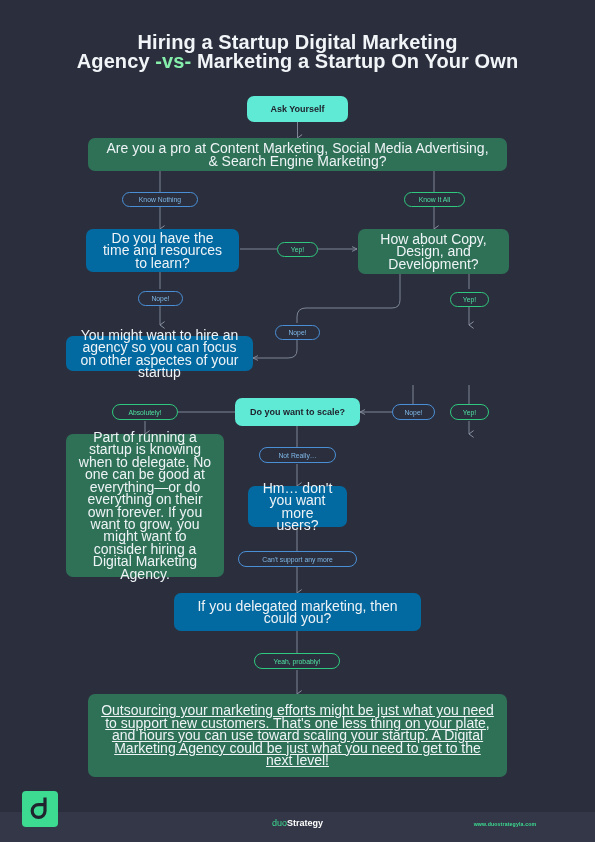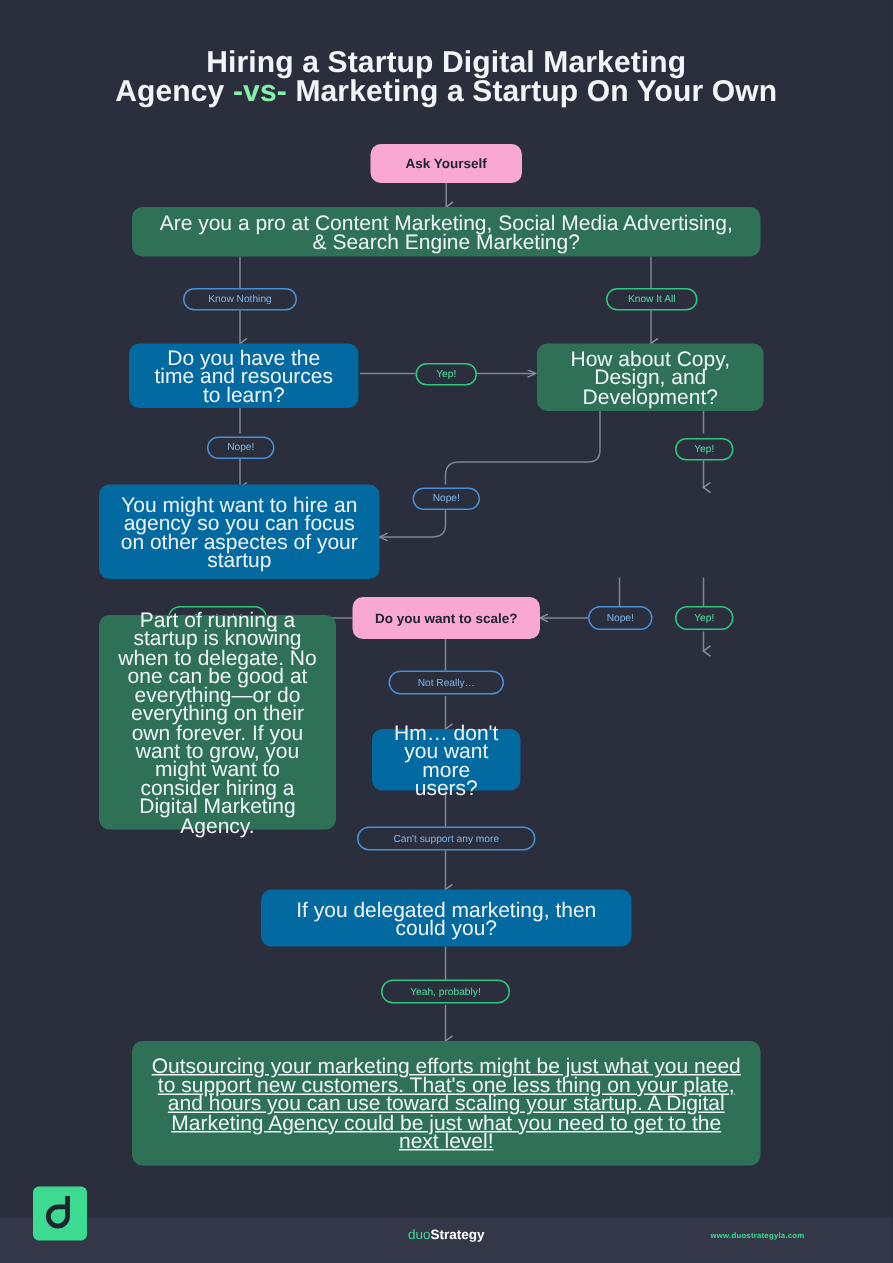--- a/index.html
+++ b/index.html
@@ -19,21 +19,21 @@
     text-align:center;font-size:20px;font-weight:bold;line-height:19px;
     letter-spacing:.1px;color:#f2f5f8;
   }
   .title .vs{color:#86efac;}
 
   .node{position:absolute;box-sizing:border-box;display:flex;align-items:center;justify-content:center;text-align:center;}
 
   .box{border-radius:7px;padding:9px 12px;font-size:14px;line-height:12.4px;color:#eef3f6;}
   .box.green{background:#2e7157;}
   .box.slate{background:#0369a1;}
-  .box.mint{background:#f9a8d4;color:#20242f;font-weight:bold;font-size:9px;}
+  .box.mint{background:#5eead4;color:#20242f;font-weight:bold;font-size:9px;}
 
   .pill{
     border-radius:999px;border:1px solid;background:#2b2f3d;
     padding:2px 9px;font-size:6.8px;line-height:9px;white-space:nowrap;
   }
   .pill.blue{border-color:#4a8fd6;color:#7fb7e8;}
   .pill.green{border-color:#2fc87e;color:#4fe1a1;}
 
   .logo{position:absolute;left:22px;top:791px;width:36px;height:36px;background:#3ddb92;border-radius:4px;}
   .logo svg{display:block;}
@@ -115,33 +115,33 @@
   <div class="node pill green" style="left:404px;top:192px;width:61px;height:15px;">Know It All</div>
 
   <div class="node box slate" style="left:86px;top:229px;width:153px;height:43px;">Do you have the time and resources to learn?</div>
   <div class="node box green" style="left:358px;top:229px;width:151px;height:45px;">How about Copy, Design, and Development?</div>
 
   <div class="node pill green" style="left:277px;top:242px;width:41px;height:15px;">Yep!</div>
 
   <div class="node pill blue" style="left:138px;top:291px;width:45px;height:15px;">Nope!</div>
   <div class="node pill green" style="left:450px;top:292px;width:39px;height:15px;">Yep!</div>
 
-  <div class="node box slate" style="left:66px;top:323px;width:187px;height:63px;">You might want to hire an agency so you can focus on other aspectes of your startup</div>
+  <div class="node box slate" style="left:66px;top:336px;width:187px;height:35px;">You might want to hire an agency so you can focus on other aspectes of your startup</div>
 
   <div class="node pill blue" style="left:275px;top:325px;width:45px;height:15px;">Nope!</div>
 
 
   <div class="node pill green" style="left:112px;top:404px;width:66px;height:16px;">Absolutely!</div>
 
   <div class="node box mint" style="left:235px;top:398px;width:125px;height:28px;">Do you want to scale?</div>
 
   <div class="node pill blue" style="left:392px;top:404px;width:43px;height:16px;">Nope!</div>
   <div class="node pill green" style="left:450px;top:404px;width:39px;height:16px;">Yep!</div>
 
-  <div class="node box green" style="left:66px;top:410px;width:158px;height:143px;">Part of running a startup is knowing when to delegate. No one can be good at everything—or do everything on their own forever. If you want to grow, you might want to consider hiring a Digital Marketing Agency.</div>
+  <div class="node box green" style="left:66px;top:434px;width:158px;height:143px;">Part of running a startup is knowing when to delegate. No one can be good at everything—or do everything on their own forever. If you want to grow, you might want to consider hiring a Digital Marketing Agency.</div>
 
   <div class="node pill blue" style="left:259px;top:447px;width:77px;height:16px;">Not Really…</div>
 
   <div class="node box slate" style="left:248px;top:486px;width:99px;height:41px;">Hm… don't you want more users?</div>
 
   <div class="node pill blue" style="left:238px;top:551px;width:119px;height:16px;">Can't support any more</div>
 
 
   <div class="node box slate" style="left:174px;top:593px;width:247px;height:38px;">If you delegated marketing, then could you?</div>
 

